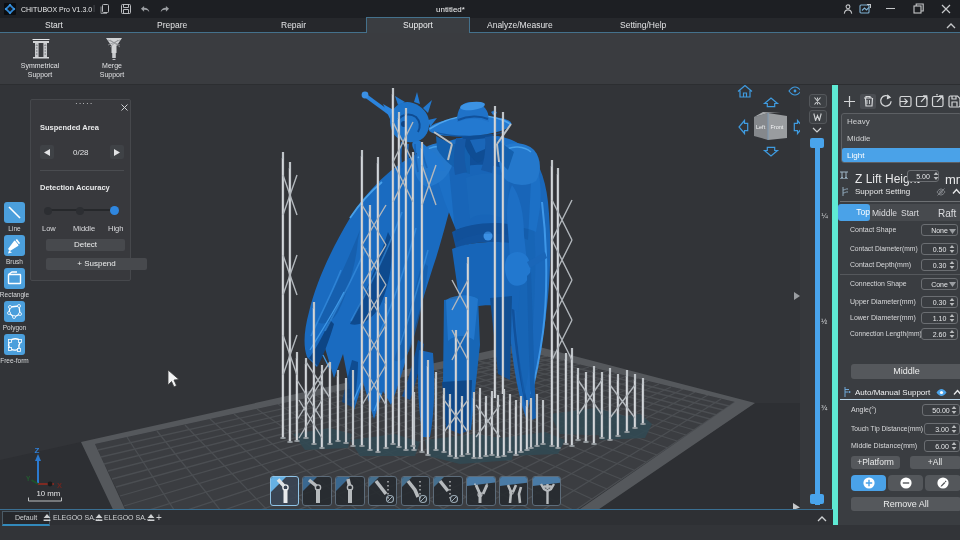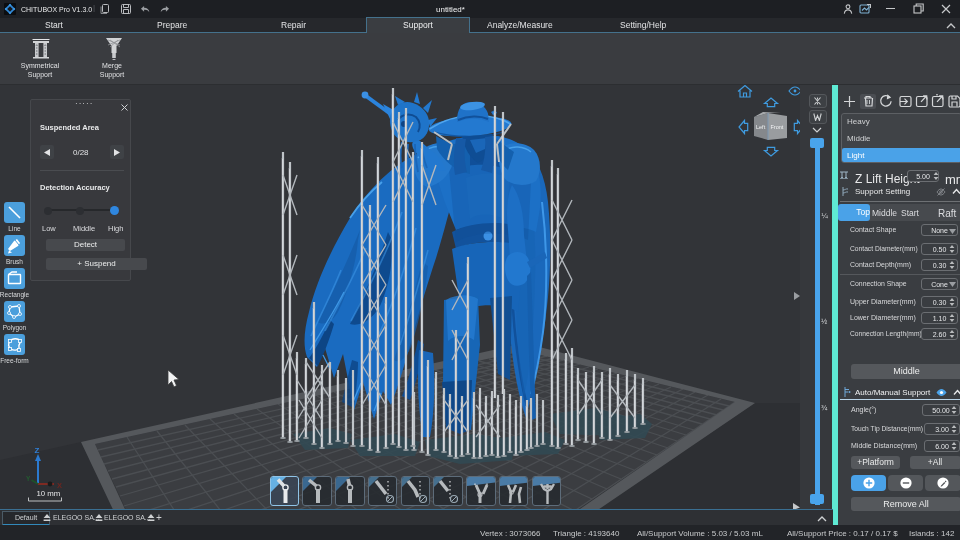--- a/index.html
+++ b/index.html
@@ -759,20 +759,13 @@
       </svg>
     <span class="abs" style="left:104px;top:4px">ELEGOO SA...</span>
     <svg class="abs" style="left:147px;top:4px" width="8" height="8" viewBox="0 0 8 8" fill="#cfd1d3">
         <path d="M4 0 7.4 4H.6Z M.6 5.6h6.8V7H.6Z"></path>
       </svg>
     <span class="abs" style="left:156px;top:2px;font-size:10px;color:#cfd1d3">+</span>
     <svg class="abs" style="left:817px;top:5px" width="10" height="7" viewBox="0 0 10 7" stroke="#cfd1d3" fill="none" stroke-width="1.3">
         <path d="M1 6 5 2l4 4"></path>
       </svg>
   </div>
-  <div id="statusbar">
-    <span class="abs" style="left:480px;top:3.5px">Vertex : 3073066</span>
-    <span class="abs" style="left:553px;top:3.5px">Triangle : 4193640</span>
-    <span class="abs" style="left:637px;top:3.5px">All/Support Volume : 5.03 / 5.03 mL</span>
-    <span class="abs" style="left:787px;top:3.5px">All/Support Price : 0.17 / 0.17 $</span>
-    <span class="abs" style="left:909px;top:3.5px">Islands : 142</span>
-  </div>
 </div>
 
 </body></html>

